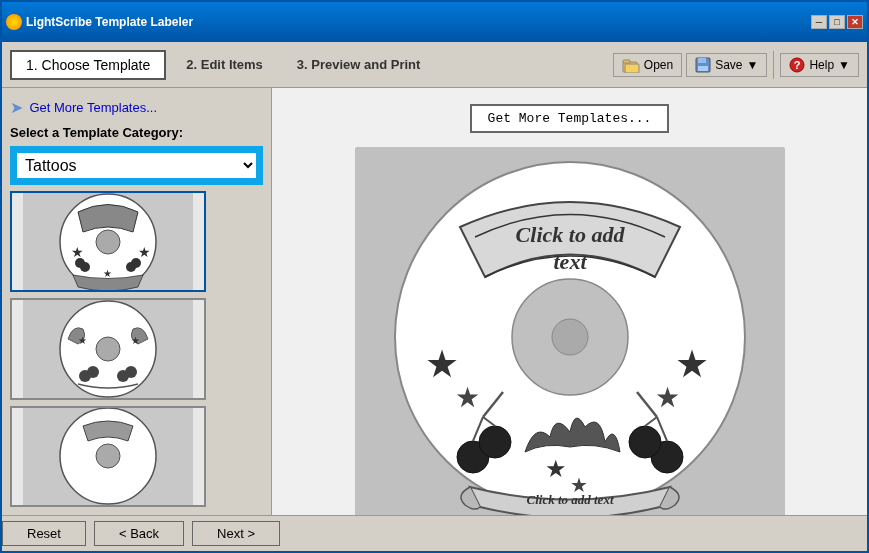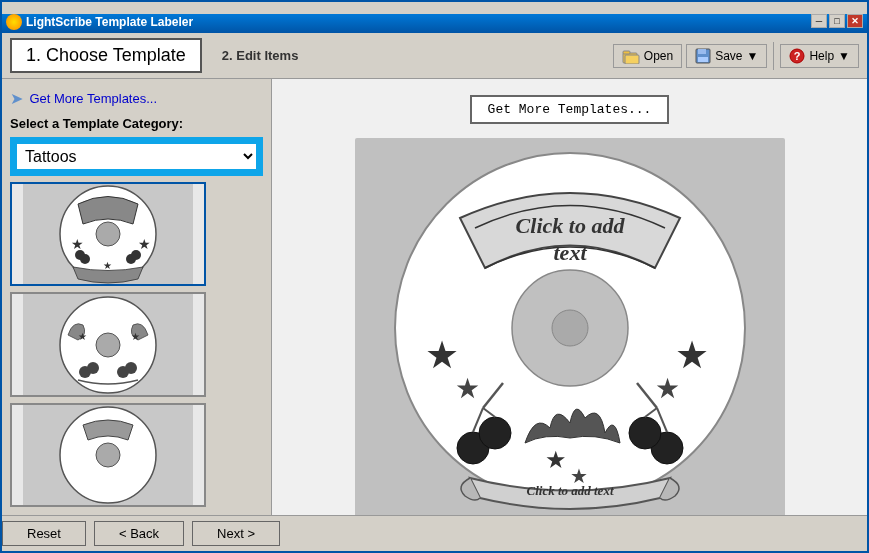--- a/index.html
+++ b/index.html
@@ -14,27 +14,26 @@
     .window {
       width: 869px;
       height: 553px;
       border: 2px solid #0054a6;
       display: flex;
       flex-direction: column;
       background: #d4d0c8;
     }
     .title-bar {
       background: linear-gradient(to bottom, #0078d7, #0054a6);
-      height: 19px;
-      display: flex;
-      align-items: flex-start;
+      height: 40px;
+      display: flex;
+      align-items: center;
       justify-content: space-between;
       padding: 0 4px;
       flex-shrink: 0;
-      margin-top: 12px;
     }
     .title-bar-left {
       display: flex;
       align-items: center;
       gap: 4px;
       color: white;
       font-size: 12px;
       font-weight: bold;
     }
     .title-bar-icon {
@@ -67,21 +66,21 @@
       display: flex;
       align-items: center;
       gap: 6px;
       flex-shrink: 0;
       height: 46px;
     }
     .step-btn {
       border: 2px solid #666;
       background: white;
       padding: 5px 14px;
-      font-size: 18px;
+      font-size: 14px;
       cursor: pointer;
       border-radius: 0;
     }
     .step-btn.active {
       background: white;
       border: 2px solid #555;
       font-weight: normal;
     }
     .step-label {
       font-size: 13px;
@@ -249,20 +248,21 @@
     <div class="title-bar-buttons">
       <div class="title-btn">─</div>
       <div class="title-btn">□</div>
       <div class="title-btn close">✕</div>
     </div>
   </div>
 
   <div class="toolbar">
     <button class="step-btn active">1. Choose Template</button>
     <span class="step-label">2. Edit Items</span>
+    <span class="step-label">3. Preview and Print</span>
     <div class="toolbar-right">
       <div class="toolbar-btn">
         <svg width="18" height="16" viewBox="0 0 18 16">
           <rect x="1" y="5" width="14" height="10" rx="1" fill="#f0c040" stroke="#888" stroke-width="1"></rect>
           <rect x="1" y="3" width="7" height="3" rx="1" fill="#f0c040" stroke="#888" stroke-width="1"></rect>
           <rect x="3" y="7" width="14" height="9" rx="1" fill="#f5d060" stroke="#888" stroke-width="1"></rect>
         </svg>
         <span>Open</span>
       </div>
       <div class="toolbar-btn">

